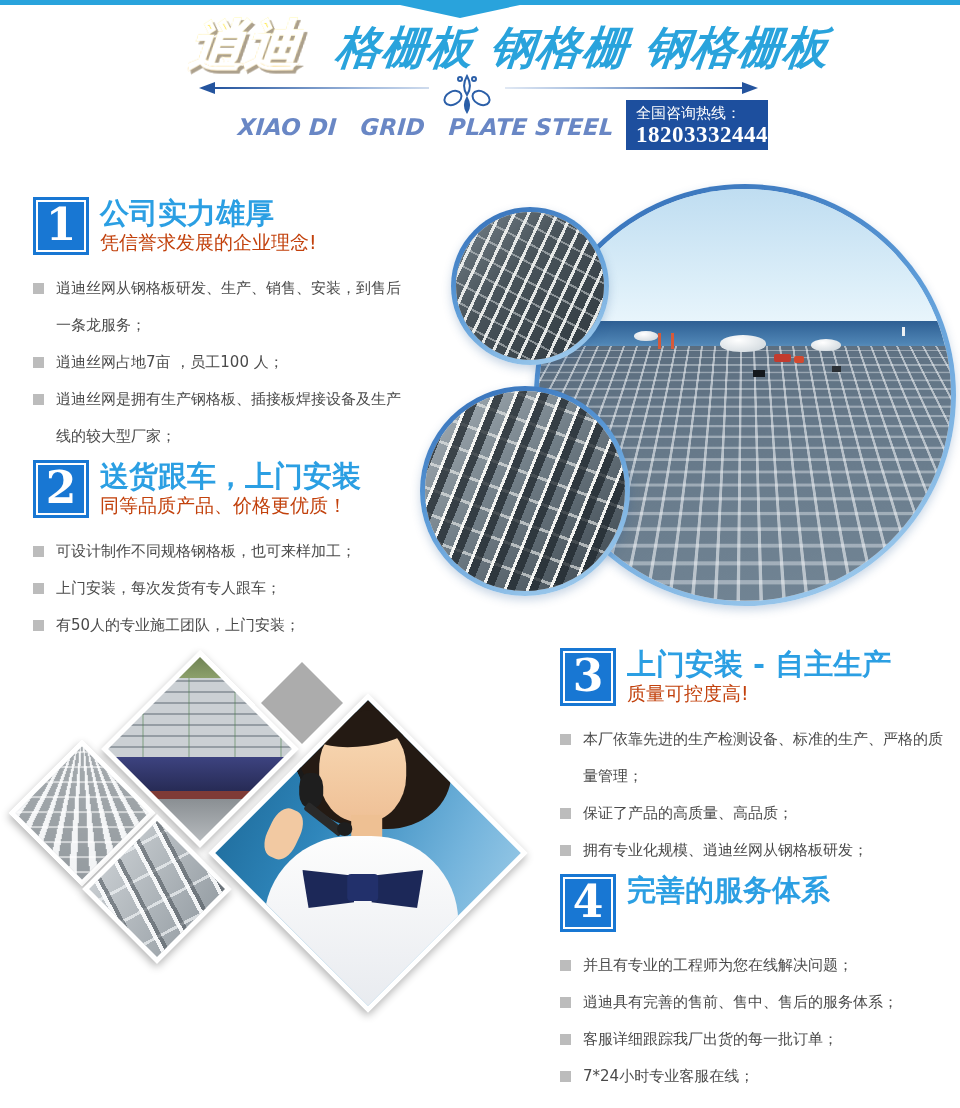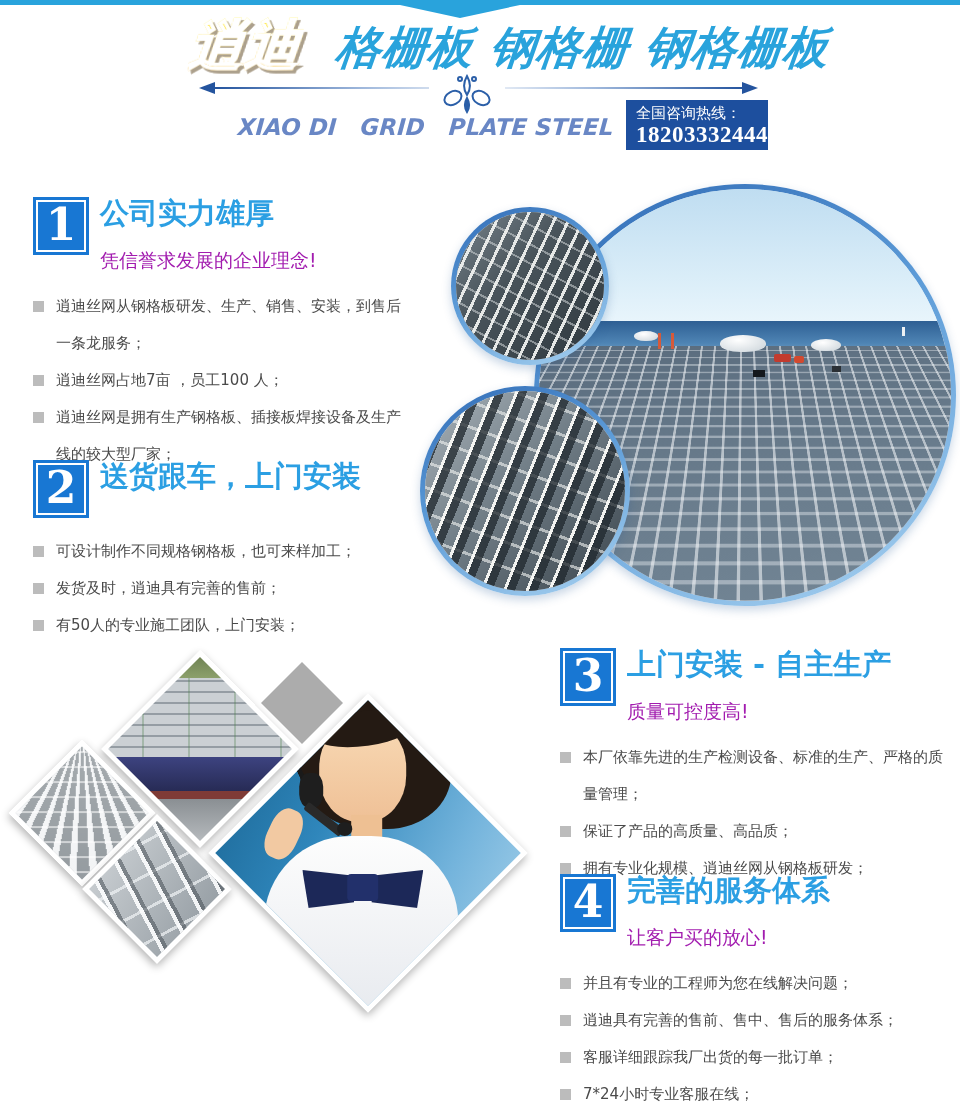--- a/index.html
+++ b/index.html
@@ -44,21 +44,21 @@
   #s1 { left:33px;  top:197px; width:412px; }
   #s2 { left:33px;  top:460px; width:412px; }
   #s3 { left:560px; top:648px; width:396px; }
   #s4 { left:560px; top:874px; width:396px; }
   .sec-head { display:flex; }
   .num-box { flex:none; width:56px; height:58px; background:#1877D3; border:3px solid #1877D3;
     box-shadow:inset 0 0 0 2px #fff; color:#fff; text-align:center;
     font-family:"DejaVu Serif","Liberation Serif",serif; font-weight:bold; font-size:44px; line-height:50px; }
   .head-text { margin-left:11px; }
   .sec-title { font-size:29px; font-weight:bold; color:#2B9FE3; line-height:32px; white-space:nowrap; }
-  .sec-sub { font-size:19px; color:#a21caf; line-height:25px; margin-top:19px; white-space:nowrap; }
+  .sec-sub { font-size:19px; color:#c2410c; line-height:25px; margin-top:1px; white-space:nowrap; }
   .bullets { margin-top:15px; }
   .bullet { display:flex; }
   .sq { flex:none; width:11px; height:11px; background:#BCBCBC; margin:13px 12px 0 0; }
   .btxt { font-size:15px; color:#4A4A4A; line-height:37px; }
   #s1 .btxt { width:352px; }
   #s3 .btxt { width:366px; }
 
   
   .circle { position:absolute; border-radius:50%; padding:5px;
     background:linear-gradient(155deg,#2F6AB5 0%,#5D9CD8 45%,#A9D2F0 100%);
@@ -214,30 +214,31 @@
         <span class="btxt">逍迪丝网是拥有生产钢格板、插接板焊接设备及生产线的较大型厂家；</span>
       </div>
     </div>
   </div>
 
   <div class="section" id="s2">
     <div class="sec-head">
       <div class="num-box">2</div>
       <div class="head-text">
         <div class="sec-title">送货跟车，上门安装</div>
+        <div class="sec-sub">同等品质产品、价格更优质！</div>
       </div>
     </div>
     <div class="bullets">
       <div class="bullet">
         <span class="sq"></span>
         <span class="btxt">可设计制作不同规格钢格板，也可来样加工；</span>
       </div>
       <div class="bullet">
         <span class="sq"></span>
-        <span class="btxt">发货及时，逍迪具有完善的售前；</span>
+        <span class="btxt">上门安装，每次发货有专人跟车；</span>
       </div>
       <div class="bullet">
         <span class="sq"></span>
         <span class="btxt">有50人的专业施工团队，上门安装；</span>
       </div>
     </div>
   </div>
 
   <div class="circle" id="hero">
     <div class="circle-inner">
@@ -331,21 +332,20 @@
         <span class="btxt">拥有专业化规模、逍迪丝网从钢格板研发；</span>
       </div>
     </div>
   </div>
 
   <div class="section" id="s4">
     <div class="sec-head">
       <div class="num-box">4</div>
       <div class="head-text">
         <div class="sec-title">完善的服务体系</div>
-        <div class="sec-sub">让客户买的放心!</div>
       </div>
     </div>
     <div class="bullets">
       <div class="bullet">
         <span class="sq"></span>
         <span class="btxt">并且有专业的工程师为您在线解决问题；</span>
       </div>
       <div class="bullet">
         <span class="sq"></span>
         <span class="btxt">逍迪具有完善的售前、售中、售后的服务体系；</span>

